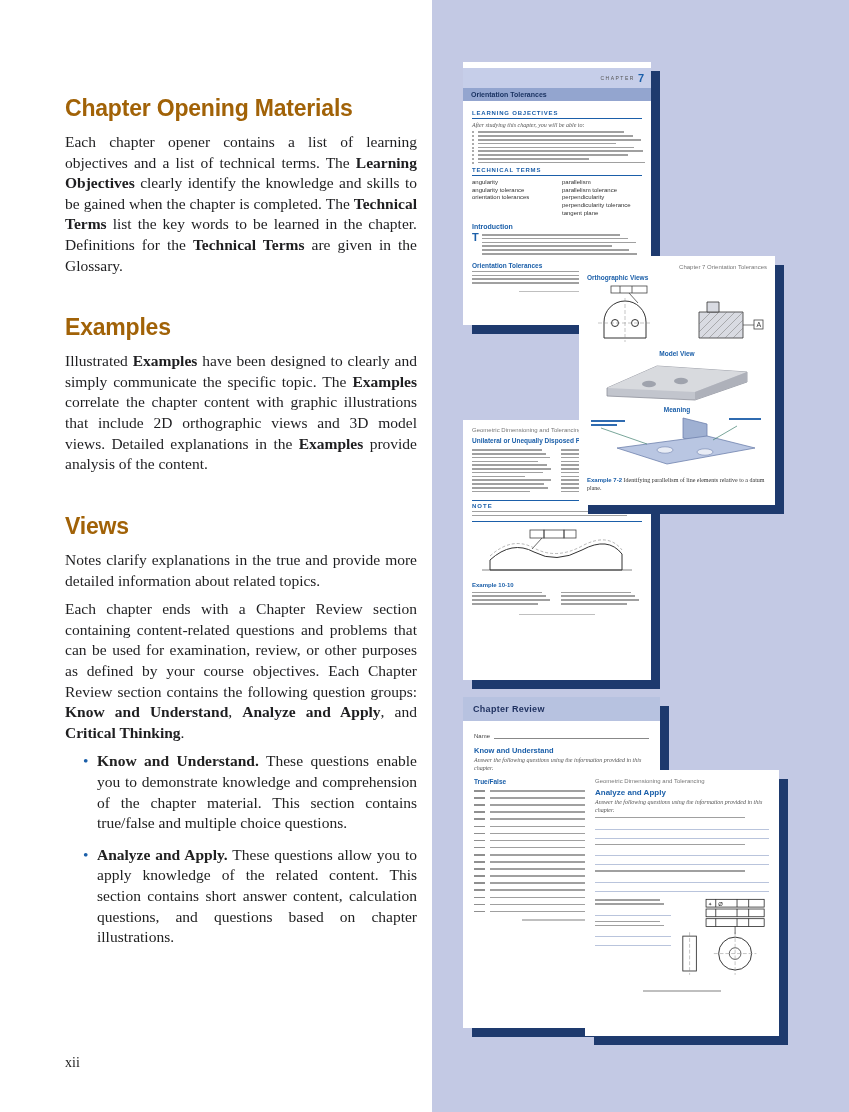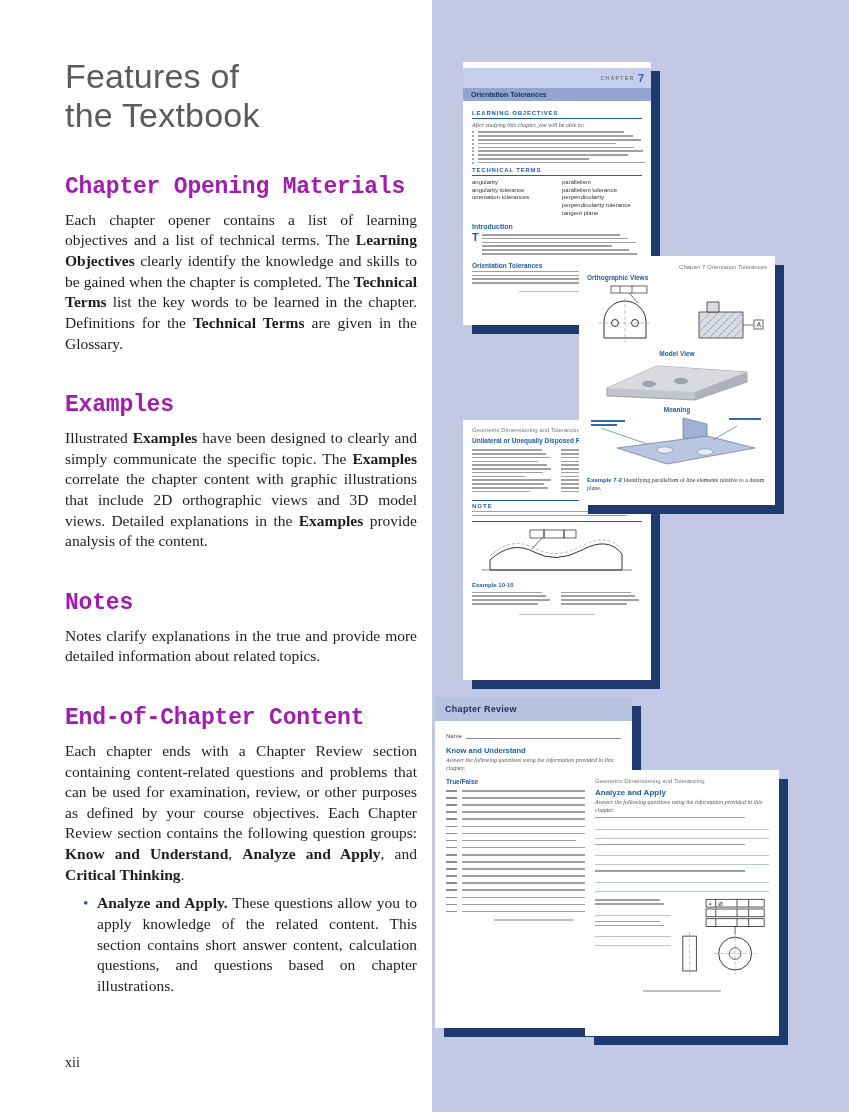--- a/index.html
+++ b/index.html
@@ -8,35 +8,35 @@
 
   
   .panel{position:absolute;left:432px;top:0;width:417px;height:1112px;background:#c3c9e4;}
 
   
   .left-col{position:absolute;left:65px;top:57px;width:352px;}
   h1{font-family:"Liberation Sans",sans-serif;font-weight:400;font-size:34px;line-height:1.16;
      color:#5a5b5f;margin:0 0 24px;letter-spacing:.2px;}
   .body{font-size:15.5px;line-height:1.33;text-align:justify;margin:0 0 8px;color:#1e1e20;}
   .b{font-weight:700;} .i{font-style:italic;}
-  h2.sec{font-family:Liberation Mono, monospace;font-weight:700;font-size:23px;color:#a21caf;
+  h2.sec{font-family:Liberation Sans, sans-serif;font-weight:700;font-size:23px;color:#a16207;
          margin:38px 0 10px;letter-spacing:-.2px;}
   ul.features{list-style:none;margin:8px 0 0 18px;padding:0;}
   ul.features li{position:relative;padding-left:14px;font-size:15.5px;line-height:1.33;
                  text-align:justify;margin-bottom:11px;}
   ul.features li::before{content:"\2022";color:#1b5fa9;position:absolute;left:0;top:0;}
   .folio{position:absolute;left:65px;top:1055px;font-size:14px;color:#222;}
 
   
   .thumb{position:absolute;background:#fff;box-shadow:9px 9px 0 0 #1e3a6e;overflow:hidden;
          font-family:"Liberation Sans",sans-serif;box-sizing:border-box;}
   .t1{left:463px;top:62px;width:188px;height:263px;z-index:1;}
   .t2{left:579px;top:256px;width:196px;height:249px;z-index:2;padding:8px 8px 6px;}
   .t3{left:463px;top:420px;width:188px;height:260px;z-index:1;padding:7px 9px;}
-  .t4{left:435px;top:697px;width:197px;height:331px;z-index:1;}
+  .t4{left:463px;top:697px;width:197px;height:331px;z-index:1;}
   .t5{left:585px;top:770px;width:194px;height:266px;z-index:2;padding:8px 10px;}
 
   .gl{height:1.6px;background:#a0a0a0;margin:2.2px 0;}
   .copy-bar{width:45%;height:1.4px;background:#bfbfbf;margin:7px auto 0;}
 
   
   .t1-top{height:6px;background:#fff;}
   .t1-chapterbar{height:20px;background:#c6cee9;display:flex;justify-content:flex-end;
                  align-items:center;gap:3px;padding:0 7px;}
   .chap-label{font-size:5px;letter-spacing:1.5px;color:#555;}
@@ -98,36 +98,35 @@
   .qa-left{flex:1;}
 </style>
 </head>
 <body>
 
 <div class="page">
 
   <aside class="panel"></aside>
 
   <main class="left-col">
-    <h1><span>Features of</span><br><span>the Textbook</span></h1>
 
 
     <h2 class="sec">Chapter Opening Materials</h2>
     <p class="body"><span>Each chapter opener contains a list of learning objectives and a list of technical terms. The </span><span class="b">Learning Objectives</span><span> clearly identify the knowledge and skills to be gained when the chapter is completed. The </span><span class="b">Technical Terms</span><span> list the key words to be learned in the chapter. Definitions for the </span><span class="b">Technical Terms</span><span> are given in the Glossary.</span></p>
 
     <h2 class="sec">Examples</h2>
     <p class="body"><span>Illustrated </span><span class="b">Examples</span><span> have been designed to clearly and simply communicate the specific topic. The </span><span class="b">Examples</span><span> correlate the chapter content with graphic illustrations that include 2D orthographic views and 3D model views. Detailed explanations in the </span><span class="b">Examples</span><span> provide analysis of the content.</span></p>
 
-    <h2 class="sec">Notes</h2>
+    <h2 class="sec">Views</h2>
     <p class="body"><span>Notes clarify explanations in the true and provide more detailed information about related topics.</span></p>
 
-    <h2 class="sec">End-of-Chapter Content</h2>
     <p class="body"><span>Each chapter ends with a Chapter Review section containing content-related questions and problems that can be used for examination, review, or other purposes as defined by your course objectives. Each Chapter Review section contains the following question groups: </span><span class="b">Know and Understand</span><span>, </span><span class="b">Analyze and Apply</span><span>, and </span><span class="b">Critical Thinking</span><span>.</span></p>
 
     <ul class="features">
+      <li><span class="b">Know and Understand.</span><span> These questions enable you to demonstrate knowledge and comprehension of the chapter material. This section contains true/false and multiple choice questions.</span></li>
       <li><span class="b">Analyze and Apply.</span><span> These questions allow you to apply knowledge of the related content. This section contains short answer content, calculation questions, and questions based on chapter illustrations.</span></li>
     </ul>
   </main>
 
   <div class="folio">xii</div>
 
   <section class="thumb t1">
     <div class="t1-top"></div>
     <header class="t1-chapterbar">
       <span class="chap-label">CHAPTER</span>

